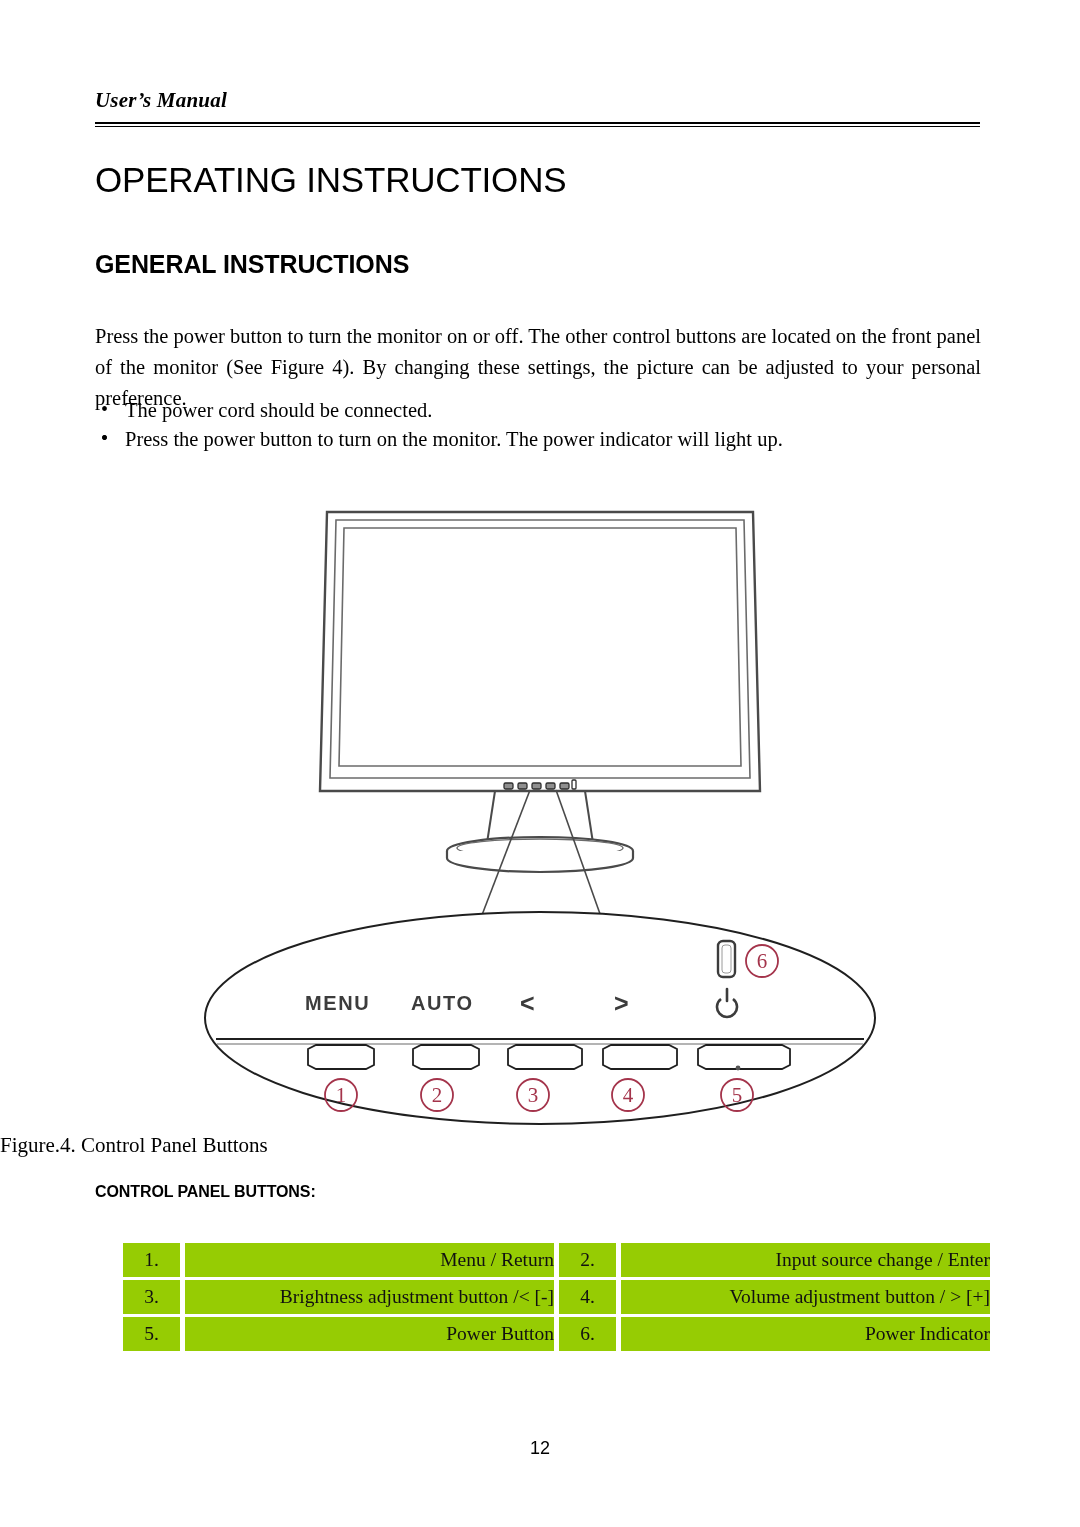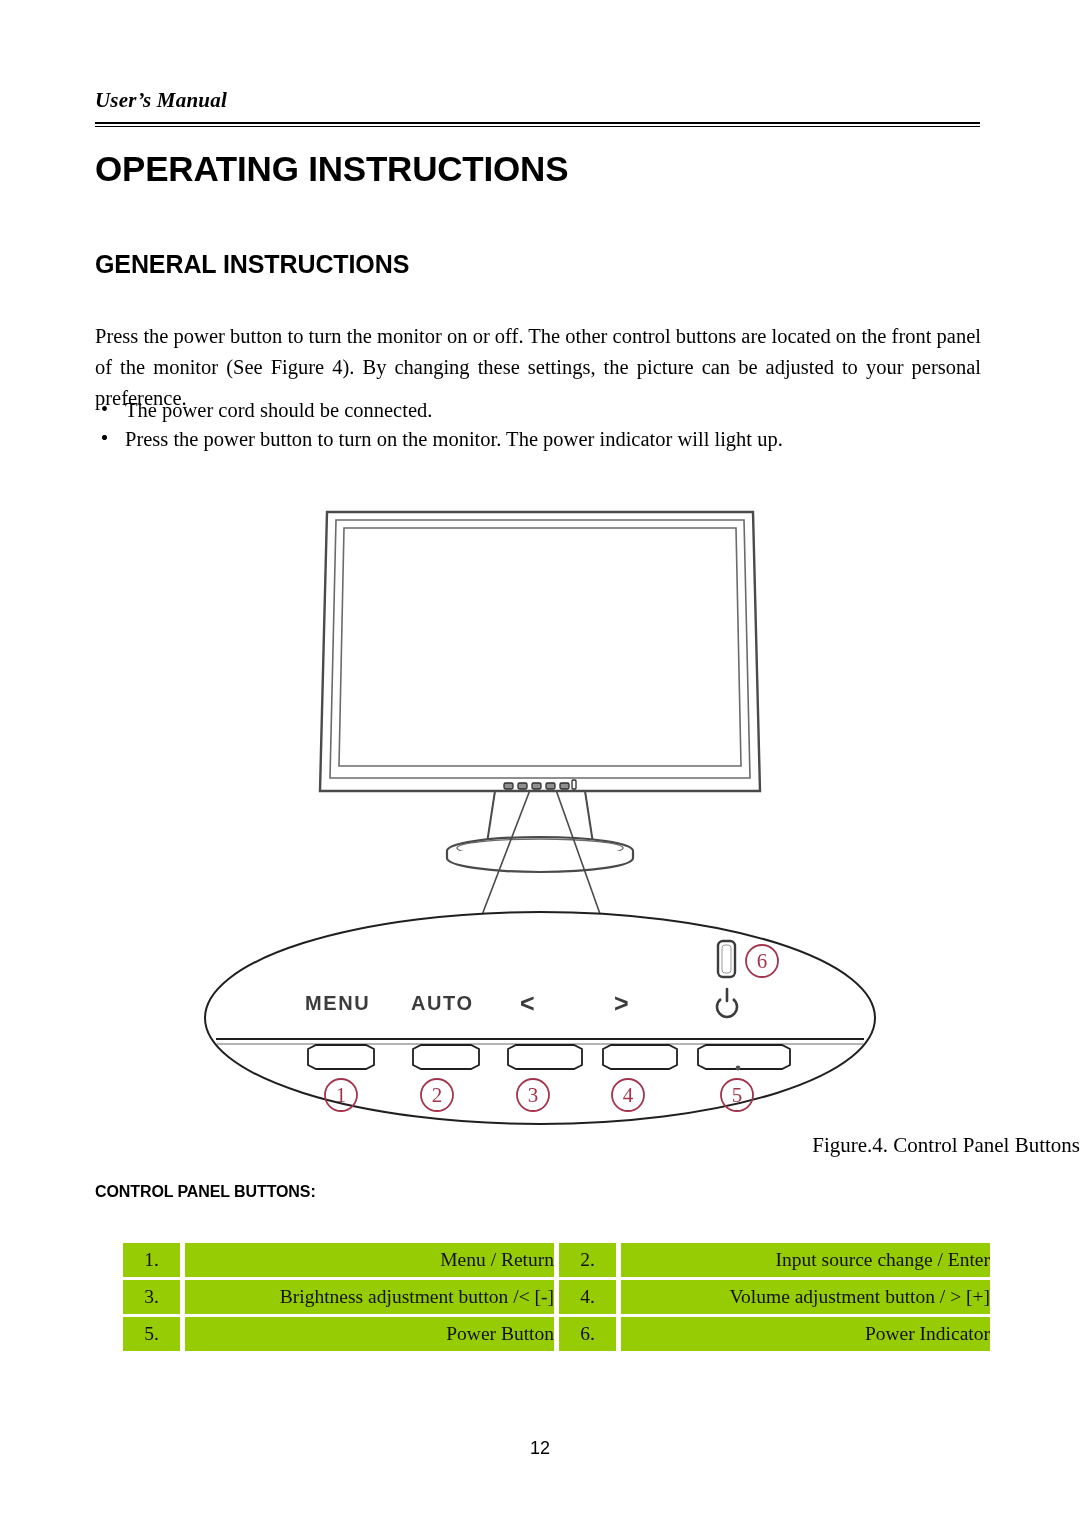--- a/index.html
+++ b/index.html
@@ -45,23 +45,23 @@
     border-top: 2px solid #000;
     border-bottom: 1px solid #000;
     height: 2px;
     box-sizing: content-box;
   }
 
   
   .doc-title {
     position: absolute;
     left: 95px;
-    top: 126px;
+    top: 137px;
     font-family: "Liberation Sans", "DejaVu Sans", sans-serif;
-    font-weight: bold;
+    font-weight: normal;
     font-size: 35px;
     letter-spacing: -0.2px;
     color: #000;
     white-space: nowrap;
   }
   .section-title {
     position: absolute;
     left: 95px;
     top: 229px;
     font-family: "Liberation Sans", "DejaVu Sans", sans-serif;
@@ -120,21 +120,21 @@
     height: 630px;
   }
   .figure svg { display: block; }
 
   
   .fig-caption {
     position: absolute;
     left: 0;
     top: 1133px;
     width: 1080px;
-    text-align: right;
+    text-align: left;
     font-size: 21px;
     color: #000;
   }
 
   
   .table-heading {
     position: absolute;
     left: 95px;
     top: 1183px;
     font-family: "Liberation Sans", "DejaVu Sans", sans-serif;

